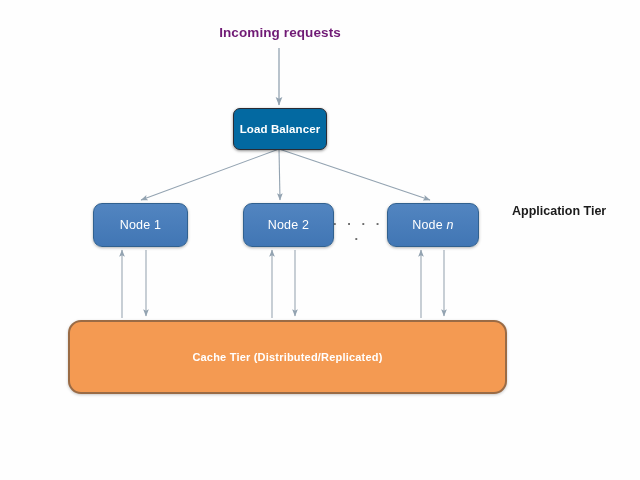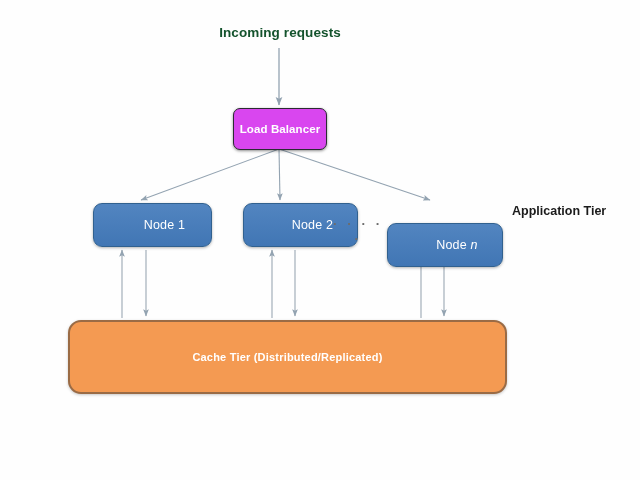--- a/index.html
+++ b/index.html
@@ -35,32 +35,32 @@
 
   
   .incoming-label {
     position: absolute;
     left: 0;
     top: 25px;
     width: 560px;
     text-align: center;
     font-size: 13.5px;
     font-weight: bold;
-    color: #14532d;
+    color: #701a75;
     letter-spacing: 0.1px;
   }
 
   
   .load-balancer {
     position: absolute;
     left: 233px;
     top: 108px;
     width: 92px;
     height: 40px;
-    background: #d946ef;
+    background: #0369a1;
     border: 1px solid #2b2b33;
     border-radius: 7px;
     box-shadow: 0 1px 3px rgba(0,0,0,0.45);
     display: flex;
     align-items: center;
     justify-content: center;
   }
   .load-balancer .lb-text {
     color: #ffffff;
     font-size: 11.5px;
@@ -73,35 +73,34 @@
     position: absolute;
     top: 203px;
     height: 42px;
     background: linear-gradient(180deg, #5285c0 0%, #4a7ebb 45%, #4176b4 100%);
     border: 1px solid #31618f;
     border-radius: 9px;
     box-shadow: 0 1px 3px rgba(0,0,0,0.30);
     display: flex;
     align-items: center;
     justify-content: center;
-    padding-left: 24px;
   }
   .node .node-text {
     color: #ffffff;
     font-size: 12.5px;
     font-weight: normal;
     letter-spacing: 0.2px;
     white-space: nowrap;
   }
   .node .node-text em {
     font-style: italic;
   }
   #node-1 { left: 93px;  width: 93px; }
   #node-2 { left: 243px; width: 89px; }
-  #node-n { left: 387px; width: 90px; margin-top: 20px; }
+  #node-n { left: 387px; width: 90px; }
 
   
   .ellipsis {
     position: absolute;
     left: 332px;
     top: 213px;
     width: 52px;
     text-align: center;
     font-size: 13px;
     letter-spacing: 3.5px;

